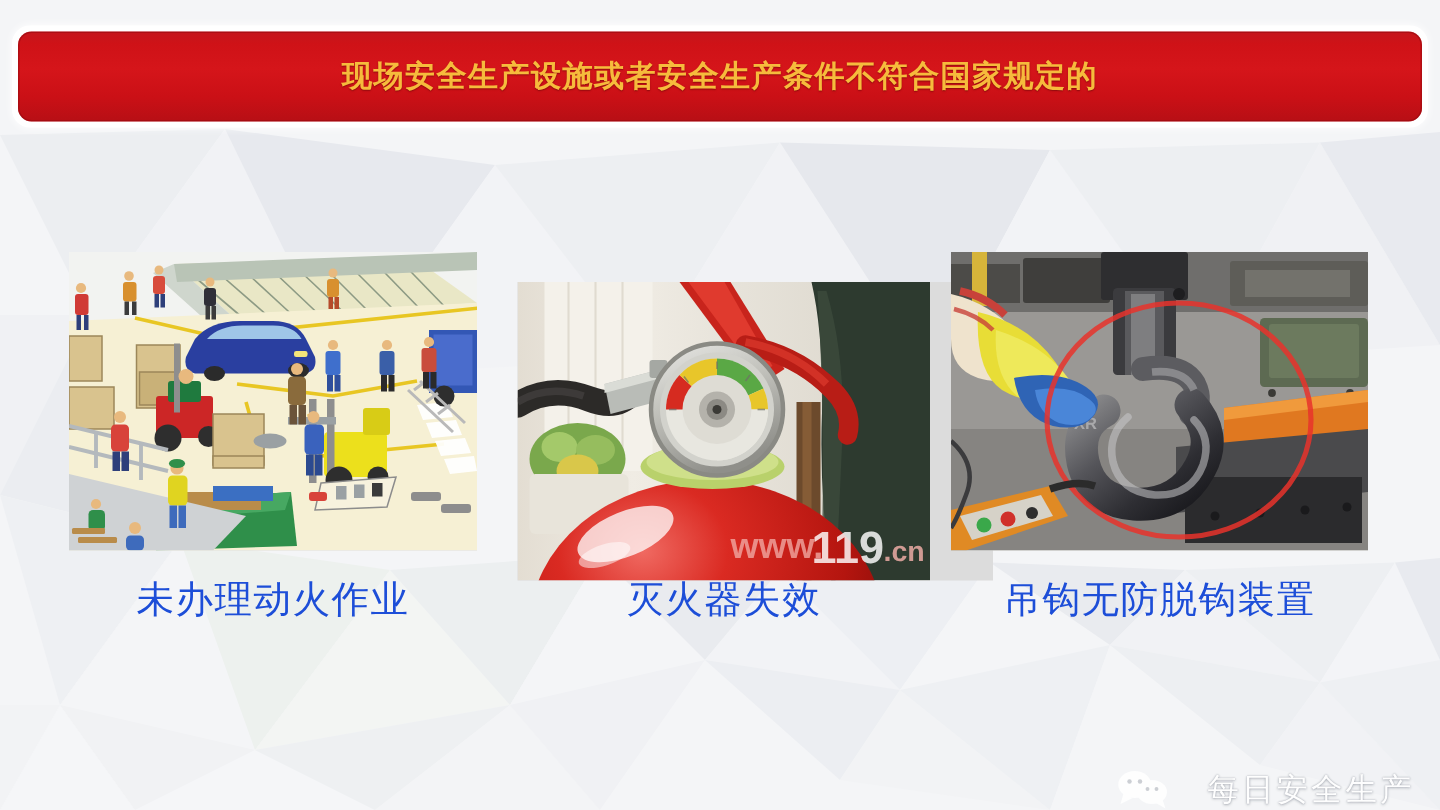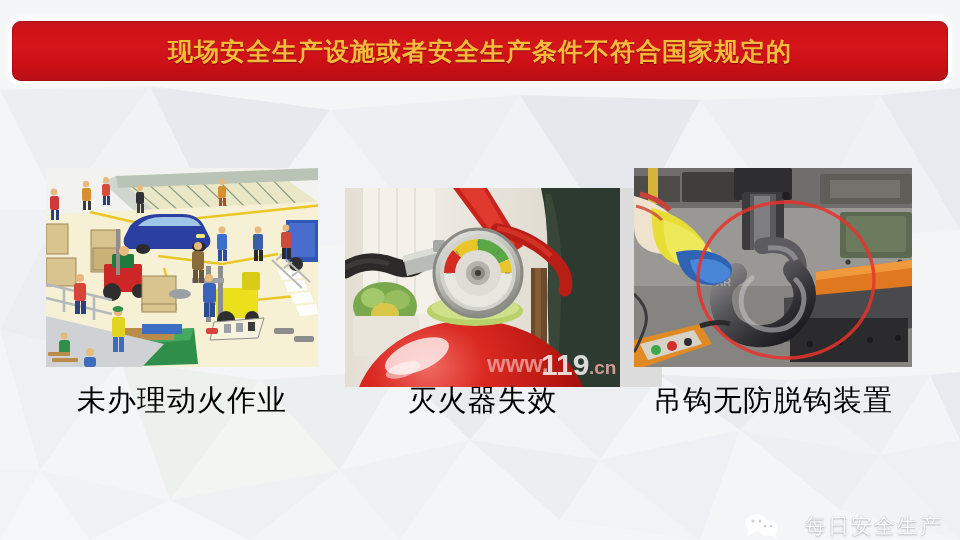--- a/index.html
+++ b/index.html
@@ -53,21 +53,21 @@
          #cb1016 72%,
          #b70f15 100%);
     box-shadow: inset 0 0 0 1px rgba(150,10,14,0.55);
     display: flex;
     align-items: center;
     justify-content: center;
     overflow: hidden;
   }
   .banner-title {
     color: #f6bb3c;
-    font-size: 25px;
+    font-size: 20px;
     font-weight: bold;
     letter-spacing: 1px;
     line-height: 1;
     white-space: nowrap;
     text-shadow: 0 1px 1px rgba(120,8,10,0.75);
   }
 
   
   .photo-row {
     position: absolute;
@@ -88,22 +88,22 @@
   .photo-2 { left: 345px; width: 317px; margin-top: 20px; }
   .photo-3 { left: 634px; width: 278px; }
 
   
   .caption {
     position: absolute;
     top: 385px;
     height: 30px;
     line-height: 30px;
     text-align: center;
-    color: #000000;
-    font-size: 29px;
+    color: #1d4ed8;
+    font-size: 25px;
     letter-spacing: 1px;
     white-space: nowrap;
   }
   .cap-1 { left: 46px;  width: 272px; }
   .cap-2 { left: 345px; width: 275px; }
   .cap-3 { left: 634px; width: 278px; }
 
   
   .watermark {
     position: absolute;

